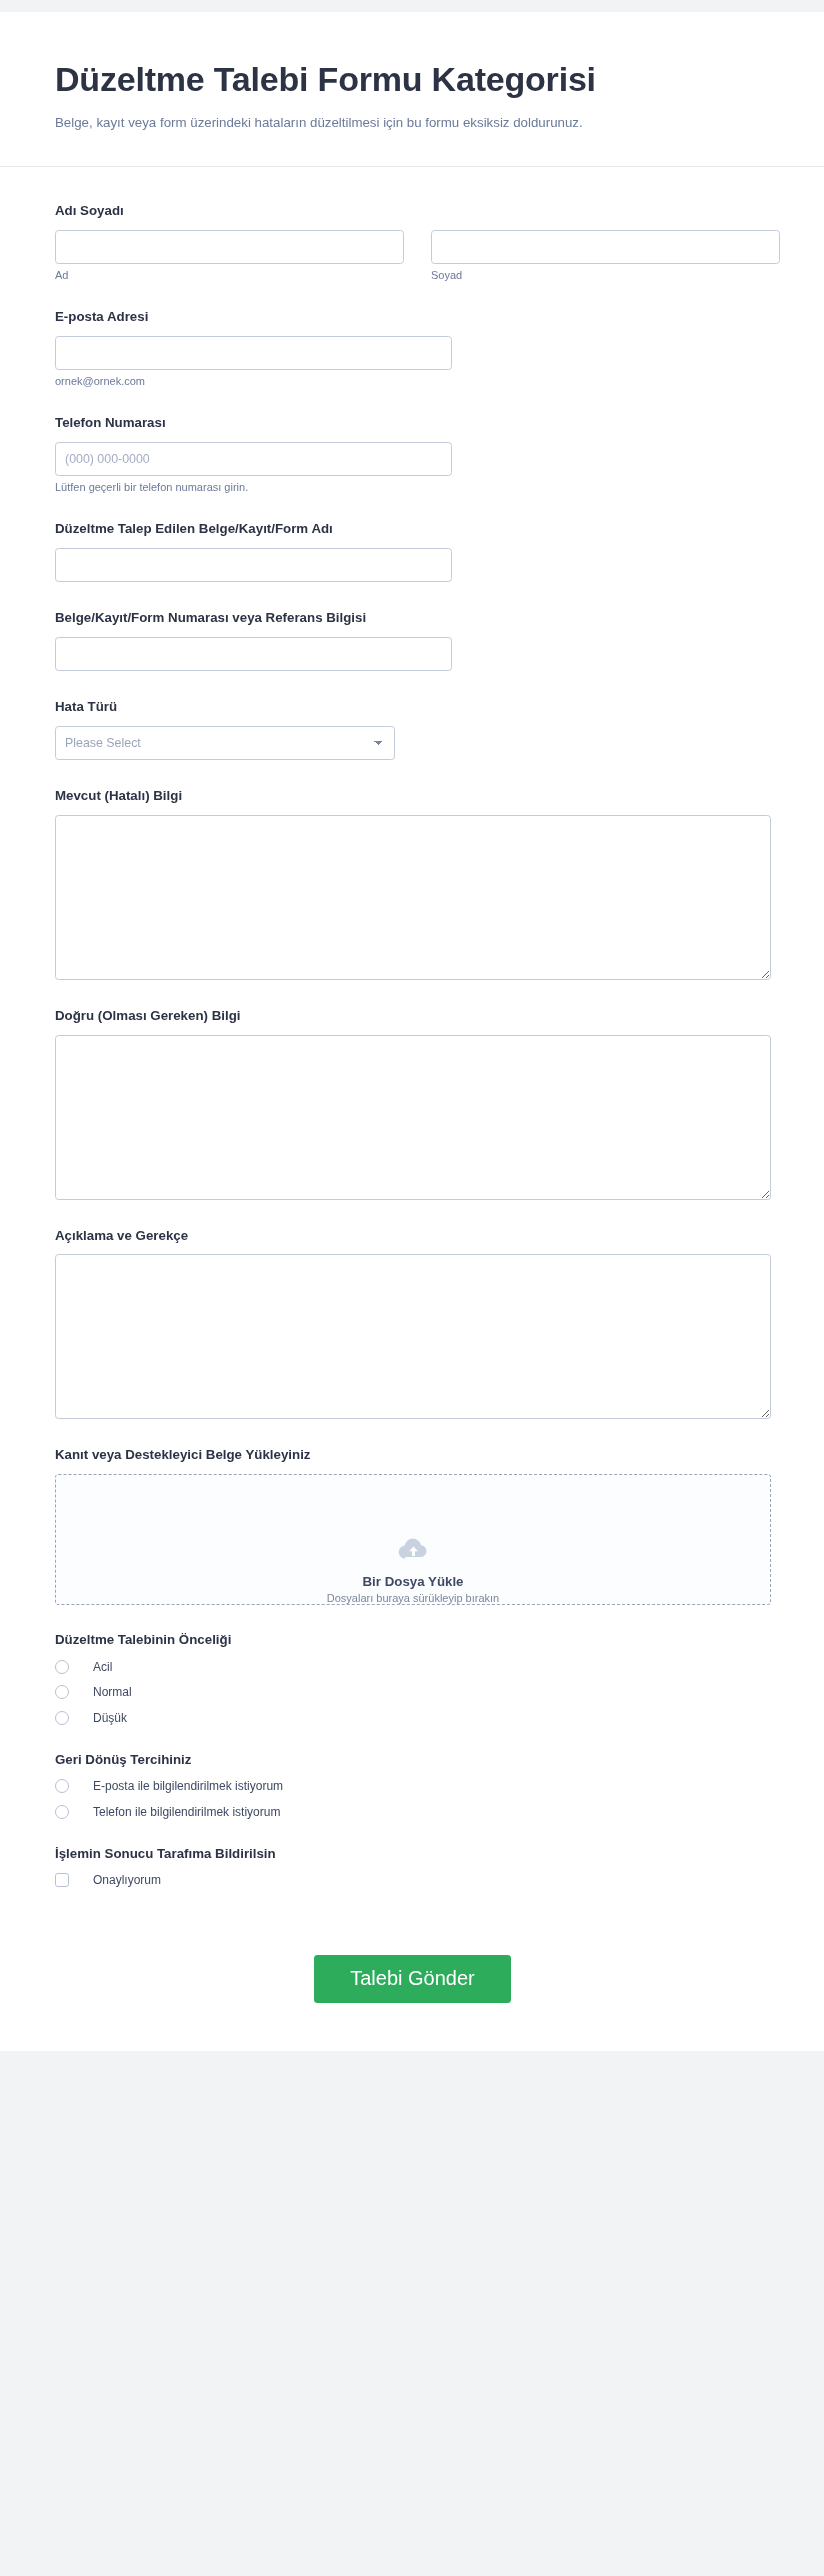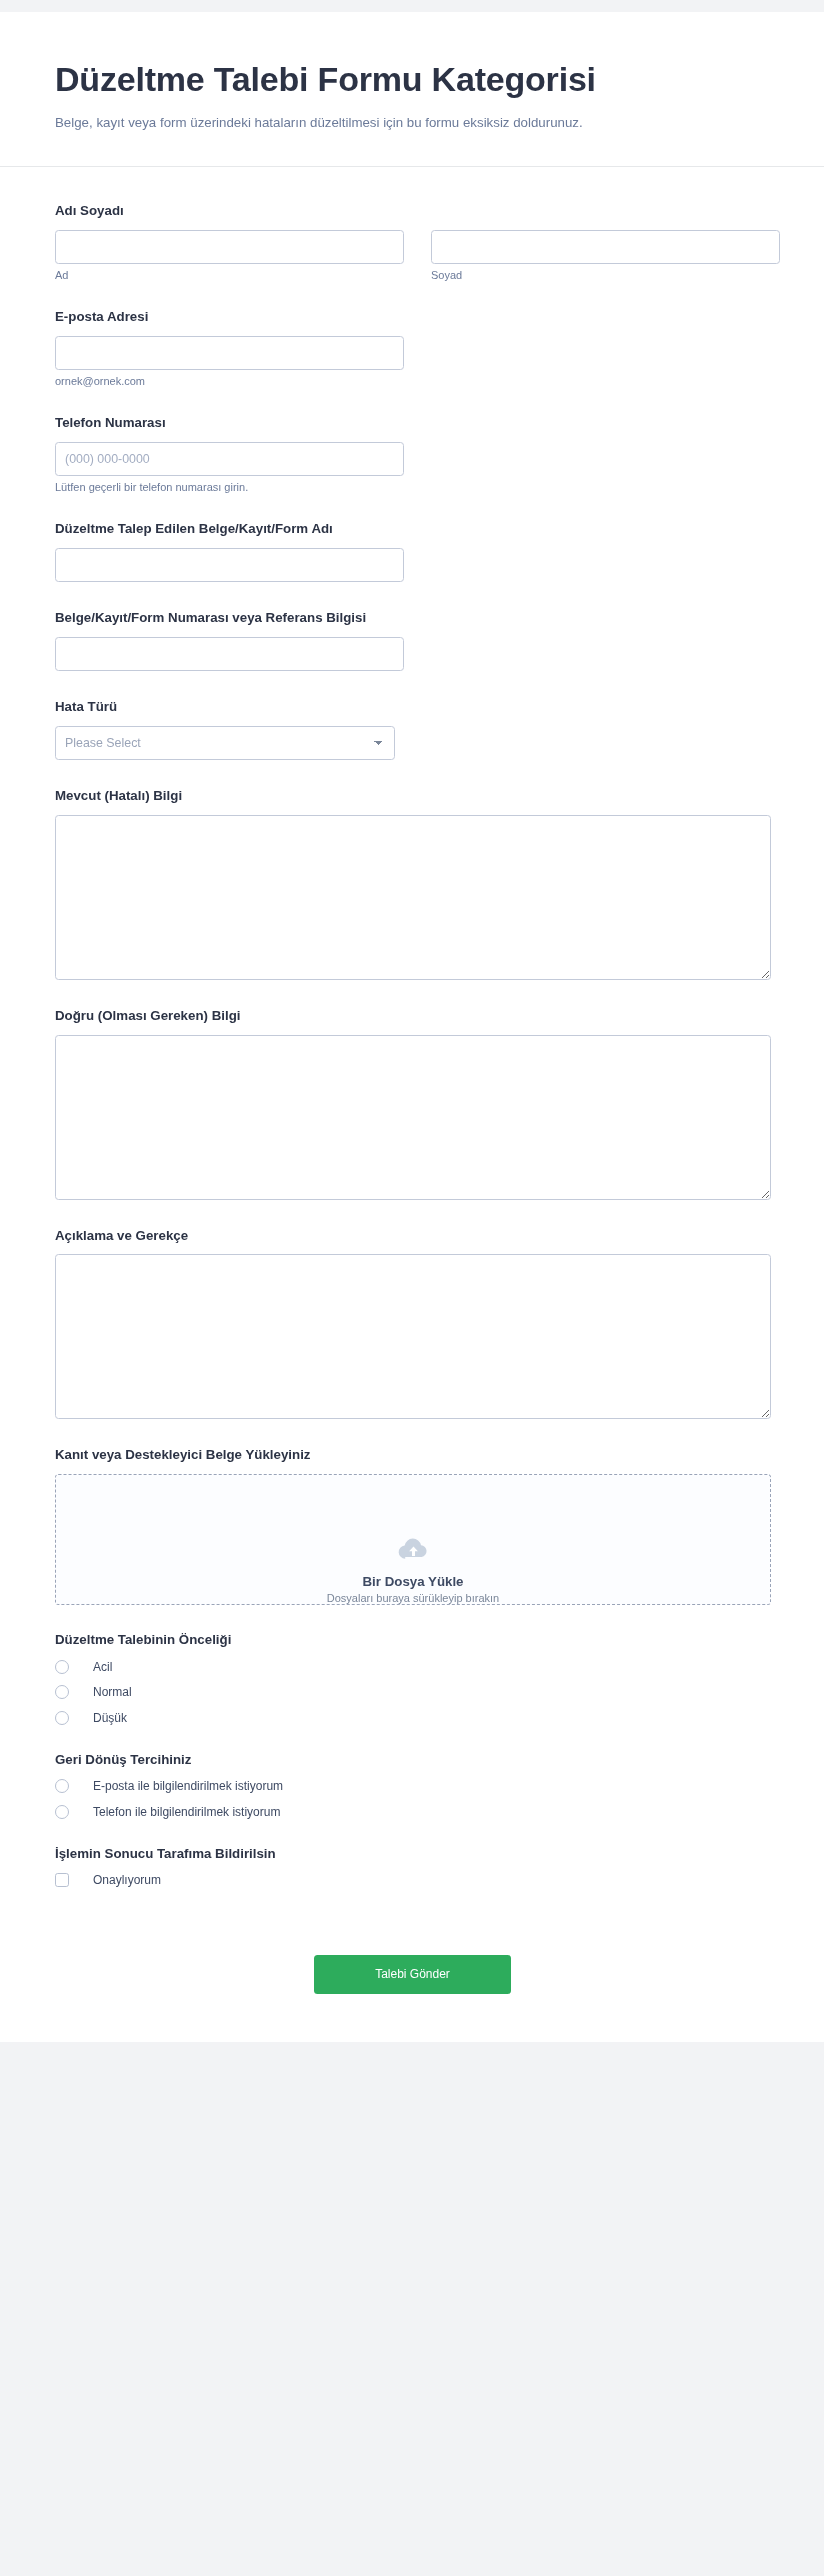--- a/index.html
+++ b/index.html
@@ -77,21 +77,21 @@
     color: #a3adc2;
   }
   .name-row {
     display: flex;
     gap: 27px;
   }
   .name-col {
     width: 349px;
   }
   .name-col input { width: 349px; }
-  .w-medium { width: 349px; }
+  .w-medium { width: 397px; }
   .w-sel { width: 340px; }
   select {
     appearance: none;
     -webkit-appearance: none;
     background-image:
       linear-gradient(45deg, transparent 50%, #7a8699 50%),
       linear-gradient(135deg, #7a8699 50%, transparent 50%);
     background-position:
       calc(100% - 16px) 14px,
       calc(100% - 11.5px) 14px;
@@ -161,21 +161,21 @@
     display: block;
   }
   .submit-wrap {
     display: flex;
     justify-content: center;
     padding: 32px 0 48px 0;
   }
   .submit-btn {
     background: #2dac5c;
     color: #ffffff;
-    font-size: 12px;
+    font-size: 20px;
     font-family: "Liberation Sans", sans-serif;
     border: none;
     border-radius: 3.5px;
     padding: 12.4px 34px;
     cursor: pointer;
     min-width: 197px;
   }
 </style>
 </head>
 <body>

